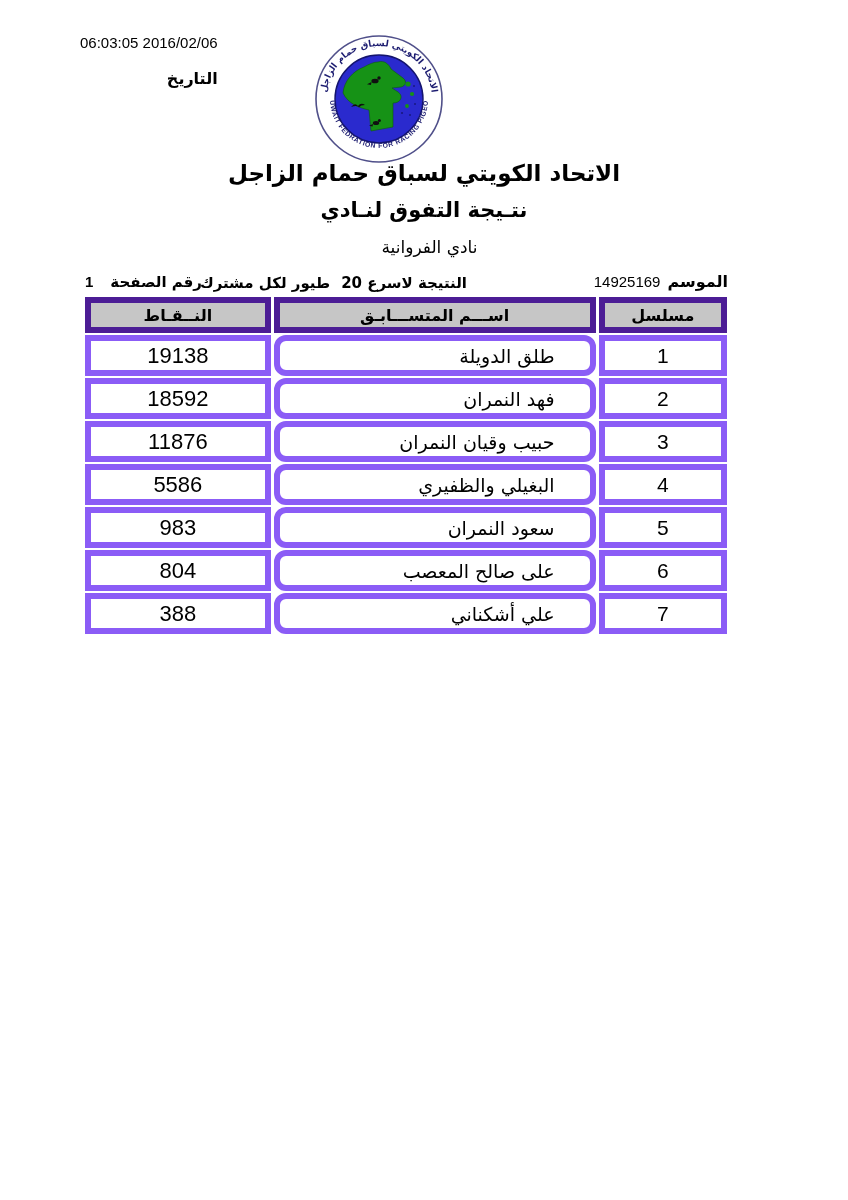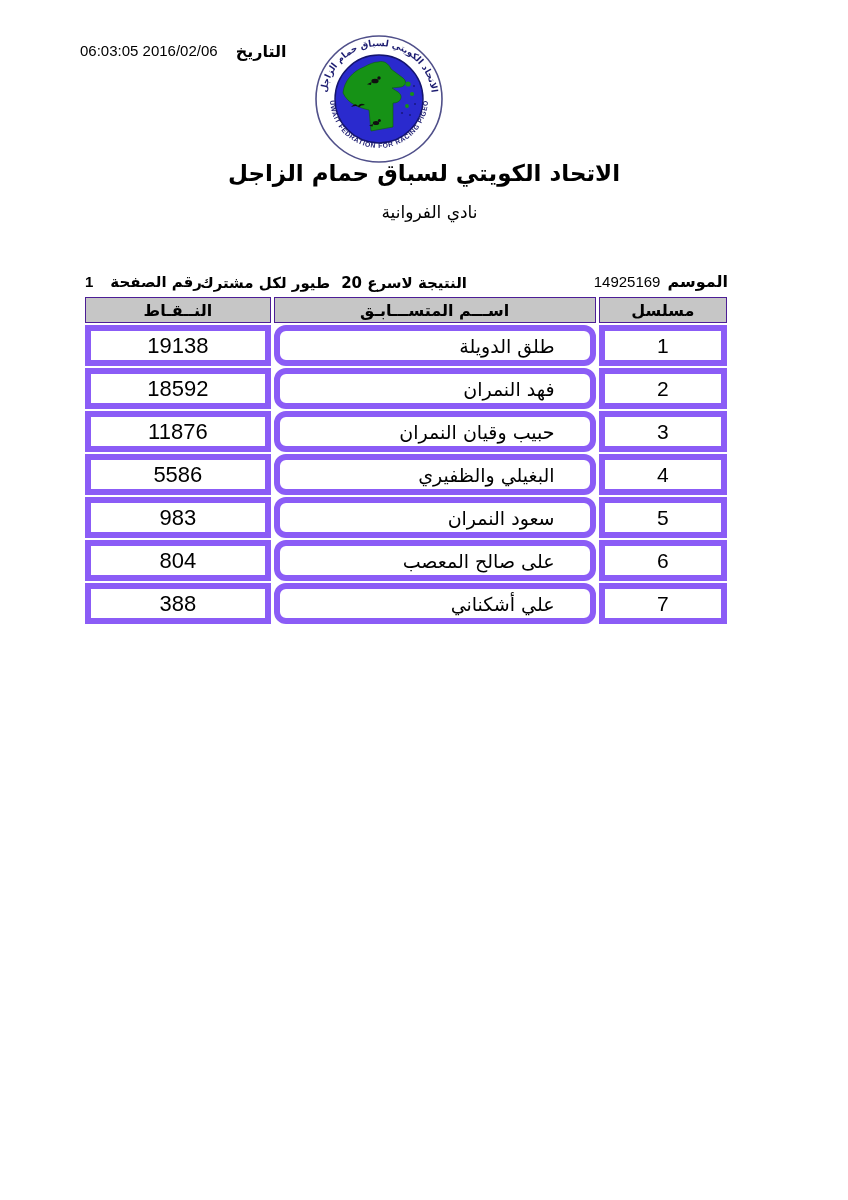--- a/index.html
+++ b/index.html
@@ -8,23 +8,23 @@
     width:848px;height:1200px;
     background:#ffffff;
     overflow:hidden;
     font-family:"DejaVu Sans",sans-serif;
     color:#000;
   }
   .num{font-family:"Liberation Sans","DejaVu Sans",sans-serif;}
 
   
   .date-row{
-    position:absolute;top:42px;left:80px;
-    display:flex;align-items:flex-start;gap:18px;
-    direction:ltr;font-size:15px;white-space:nowrap;
+    position:absolute;top:34px;left:80px;
+    display:flex;align-items:flex-end;gap:18px;
+    direction:ltr;font-size:15px;white-space:nowrap;flex-direction:column;
   }
   .date-row .label{font-weight:bold;font-size:16px;}
 
   
   .logo{position:absolute;left:314px;top:34px;width:130px;height:130px;}
   .ring-text-ar{font-size:9px;font-weight:bold;font-family:"DejaVu Sans",sans-serif;}
   .ring-text-en{font-size:6.8px;letter-spacing:0.6px;font-weight:bold;font-family:"Liberation Sans","DejaVu Sans",sans-serif;}
 
   
   .title-block{
@@ -58,21 +58,21 @@
   .results-table{
     position:absolute;left:82px;top:295px;width:648px;
     direction:rtl;
     border-collapse:separate;border-spacing:3px 2px;
     table-layout:fixed;
   }
   .results-table col.serial-col{width:20.2%;}
   .results-table col.name-col{width:50.6%;}
   .results-table col.points-col{width:29.2%;}
   .results-table th{
-    height:22px;border:1px solid #4c1d95;
+    height:22px;border:6px solid #4c1d95;
     font-size:16px;font-weight:bold;text-align:center;vertical-align:middle;
   }
   .results-table td{
     height:27px;border:6px solid #8b5cf6;background:#ffffff;
     vertical-align:middle;
   }
   .results-table td.serial{text-align:center;font-size:21px;}
   .results-table td.name{text-align:right;padding-right:35px;font-size:19px;border-radius:12px;}
   .results-table td.points{text-align:center;font-size:22px;}
 </style>
@@ -133,20 +133,21 @@
       <g fill="#101010">
         <ellipse cx="62" cy="89" rx="3.2" ry="2"></ellipse>
         <circle cx="65.4" cy="86.6" r="1.5"></circle>
         <path d="M59 90 l-4 1.8 3.6 0.8 z"></path>
       </g>
     </svg>
   </div>
 
   <div class="title-block">
     <div class="t1">الاتحاد الكويتي لسباق حمام الزاجل</div>
+    <div class="t2">نتـيجة التفوق لنـادي</div>
     <div class="t3">نادي الفروانية</div>
   </div>
 
   <div class="season">
     <span class="label">الموسم</span>
     <span class="num">14925169</span>
   </div>
   <div class="scope">
     <span>النتيجة لاسرع 20</span>
     <span>طيور لكل مشترك</span>

